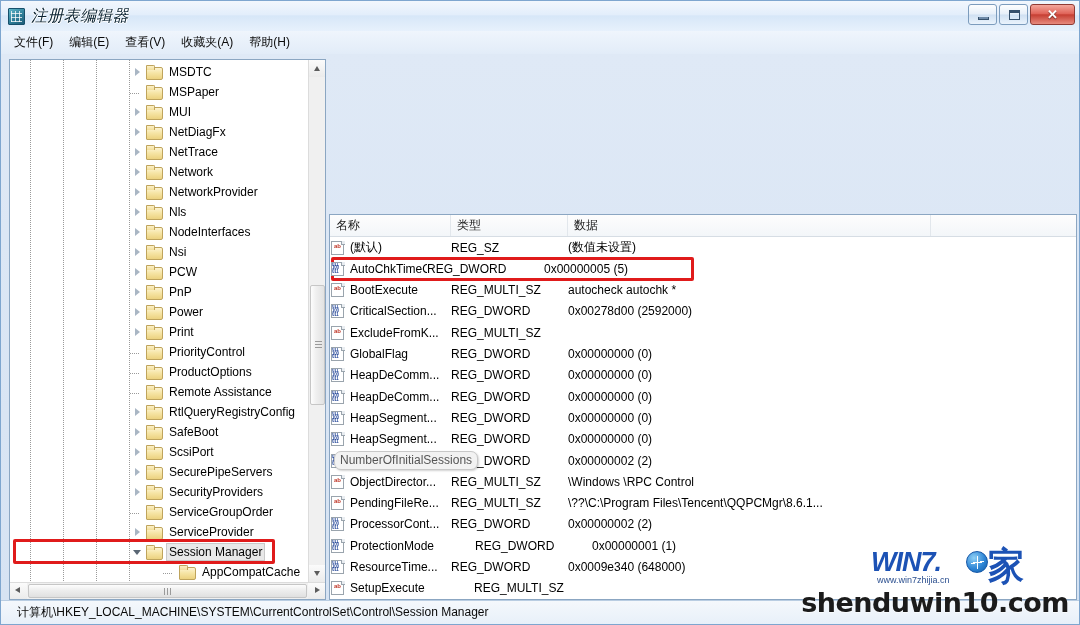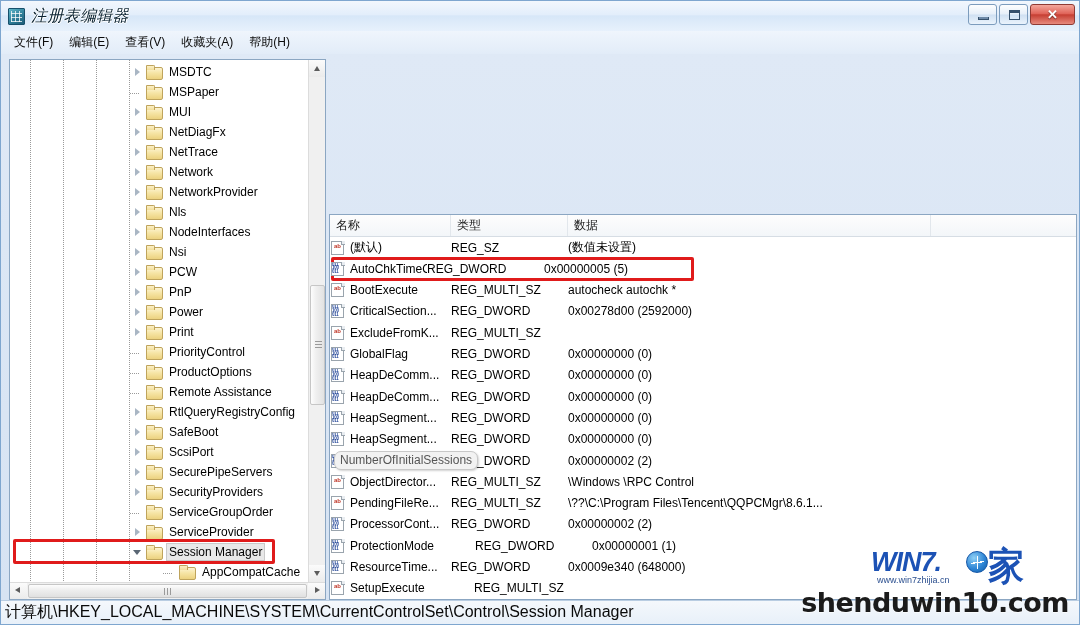--- a/index.html
+++ b/index.html
@@ -310,22 +310,22 @@
     border: 1px solid #c8c8c8;
     box-shadow: 1px 1px 2px rgba(0,0,0,.18);
     white-space: nowrap;
     z-index: 6;
   }
 
   
   #statusbar {
     height: 24px; flex: none;
     display: flex; align-items: center;
-    padding-left: 4px;
-    font-size: 16px; color: #0a0a0a;
+    padding-left: 16px;
+    font-size: 12px; color: #0a0a0a;
     background: linear-gradient(180deg,#f4f8fc 0%,#e8f0f9 100%);
     border-top: 1px solid #b9cde2;
   }
 
   
   #wm-win7 {
     position: absolute; right: 14px; bottom: 33px;
     width: 196px; height: 46px; z-index: 20;
     pointer-events: none;
   }

